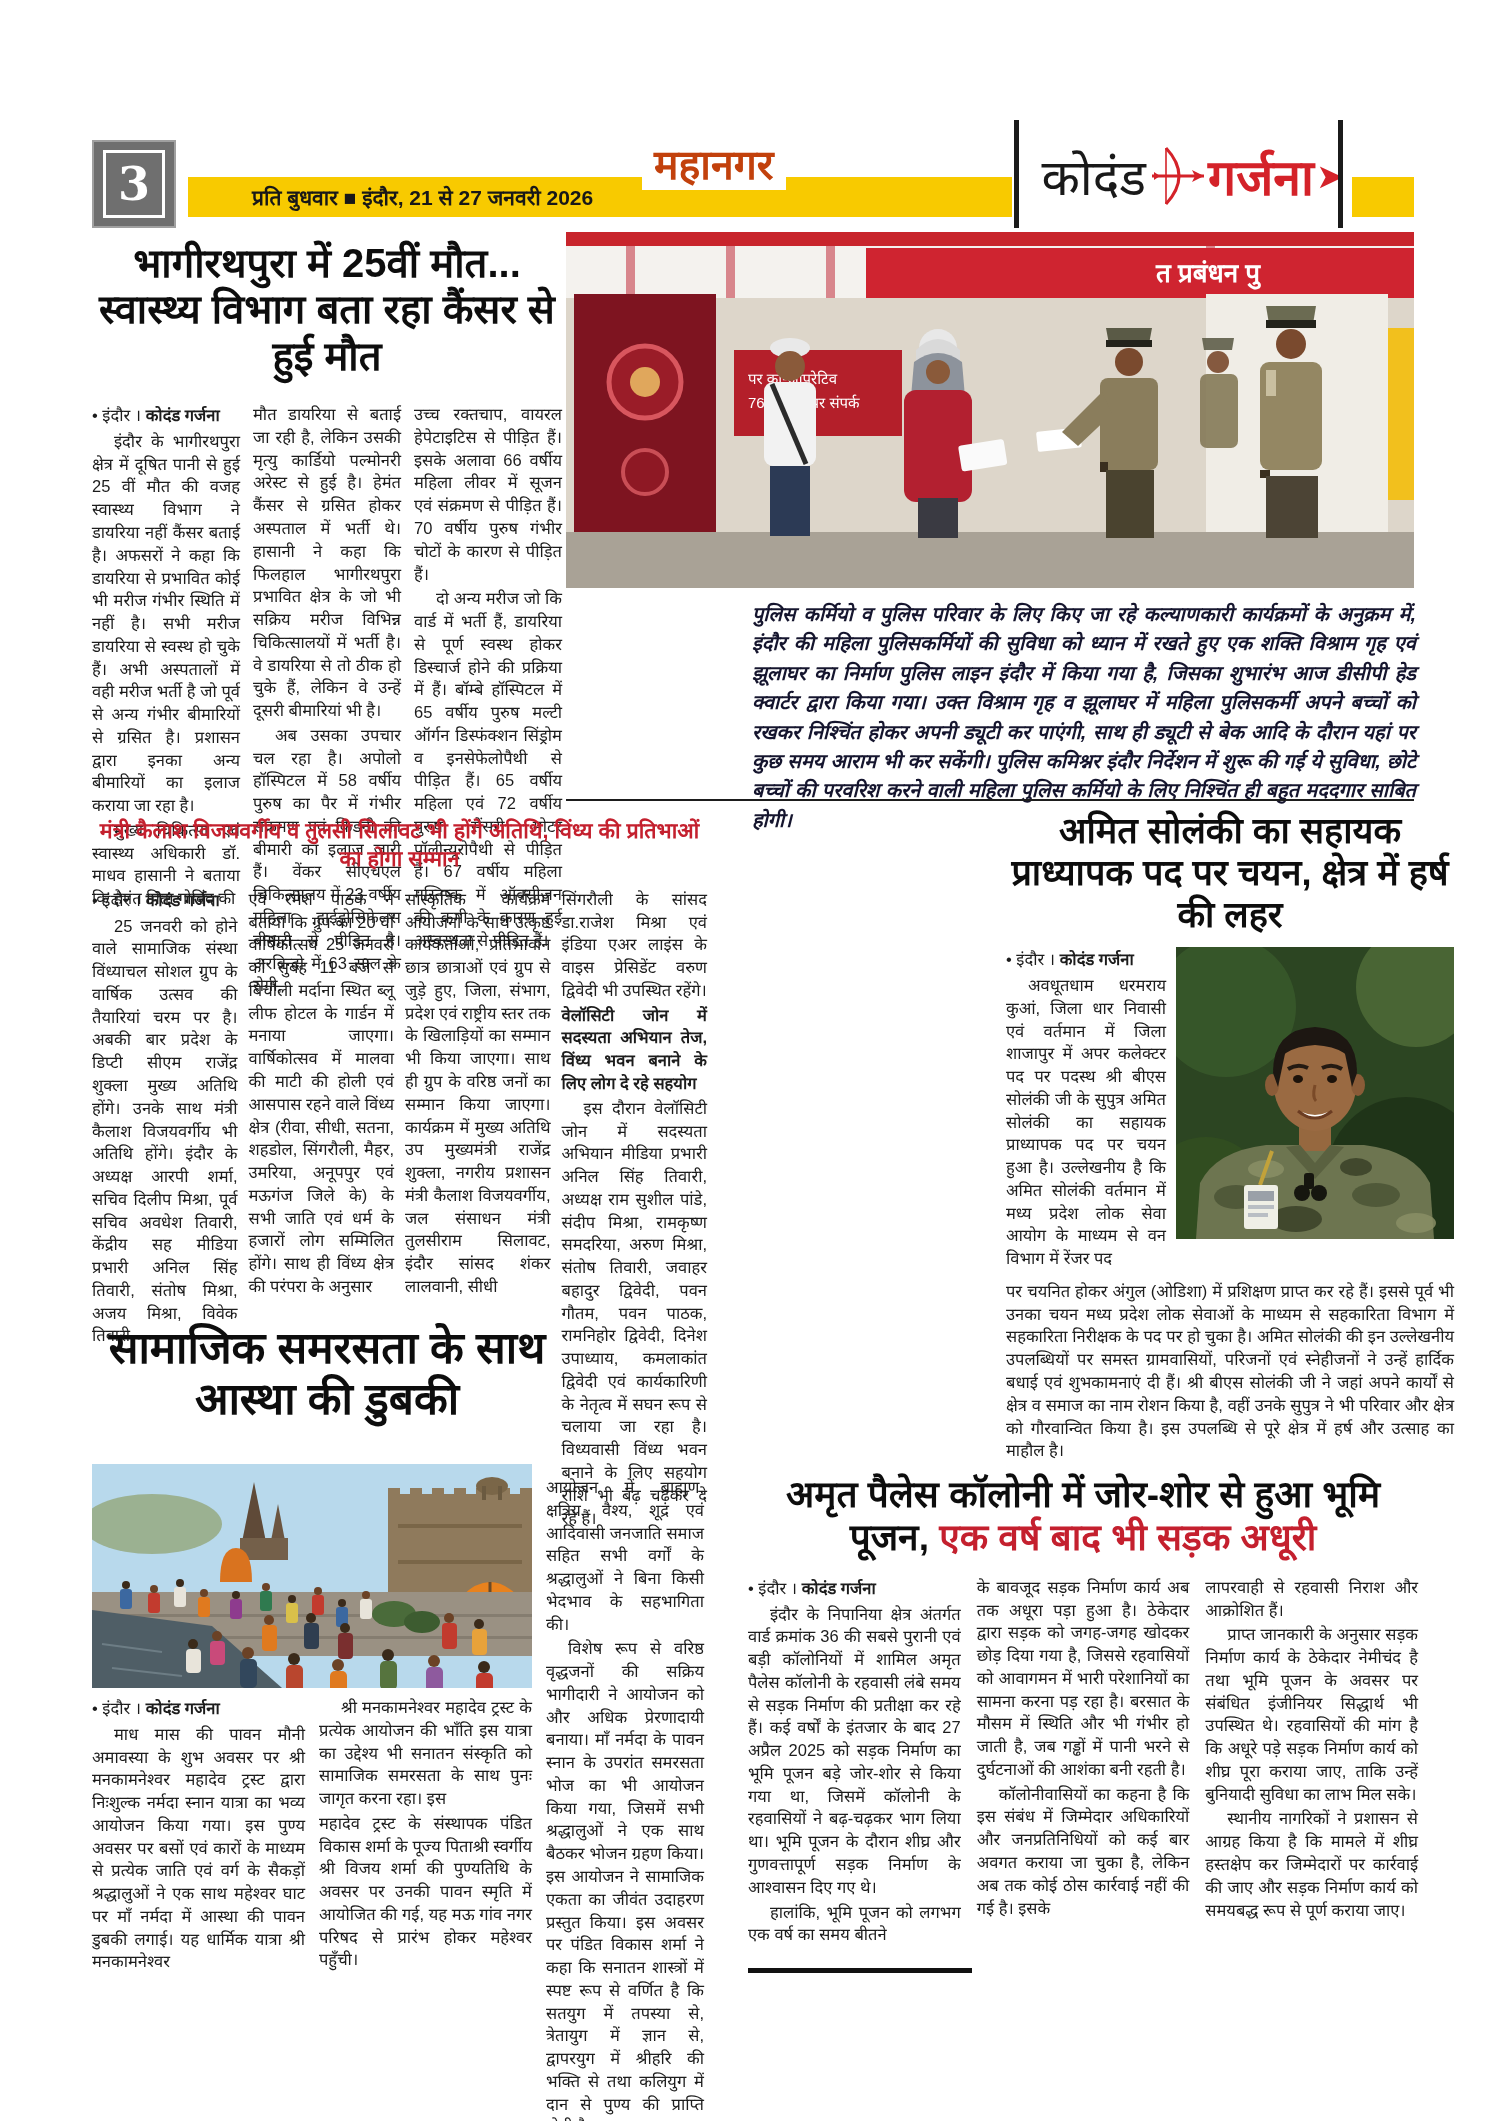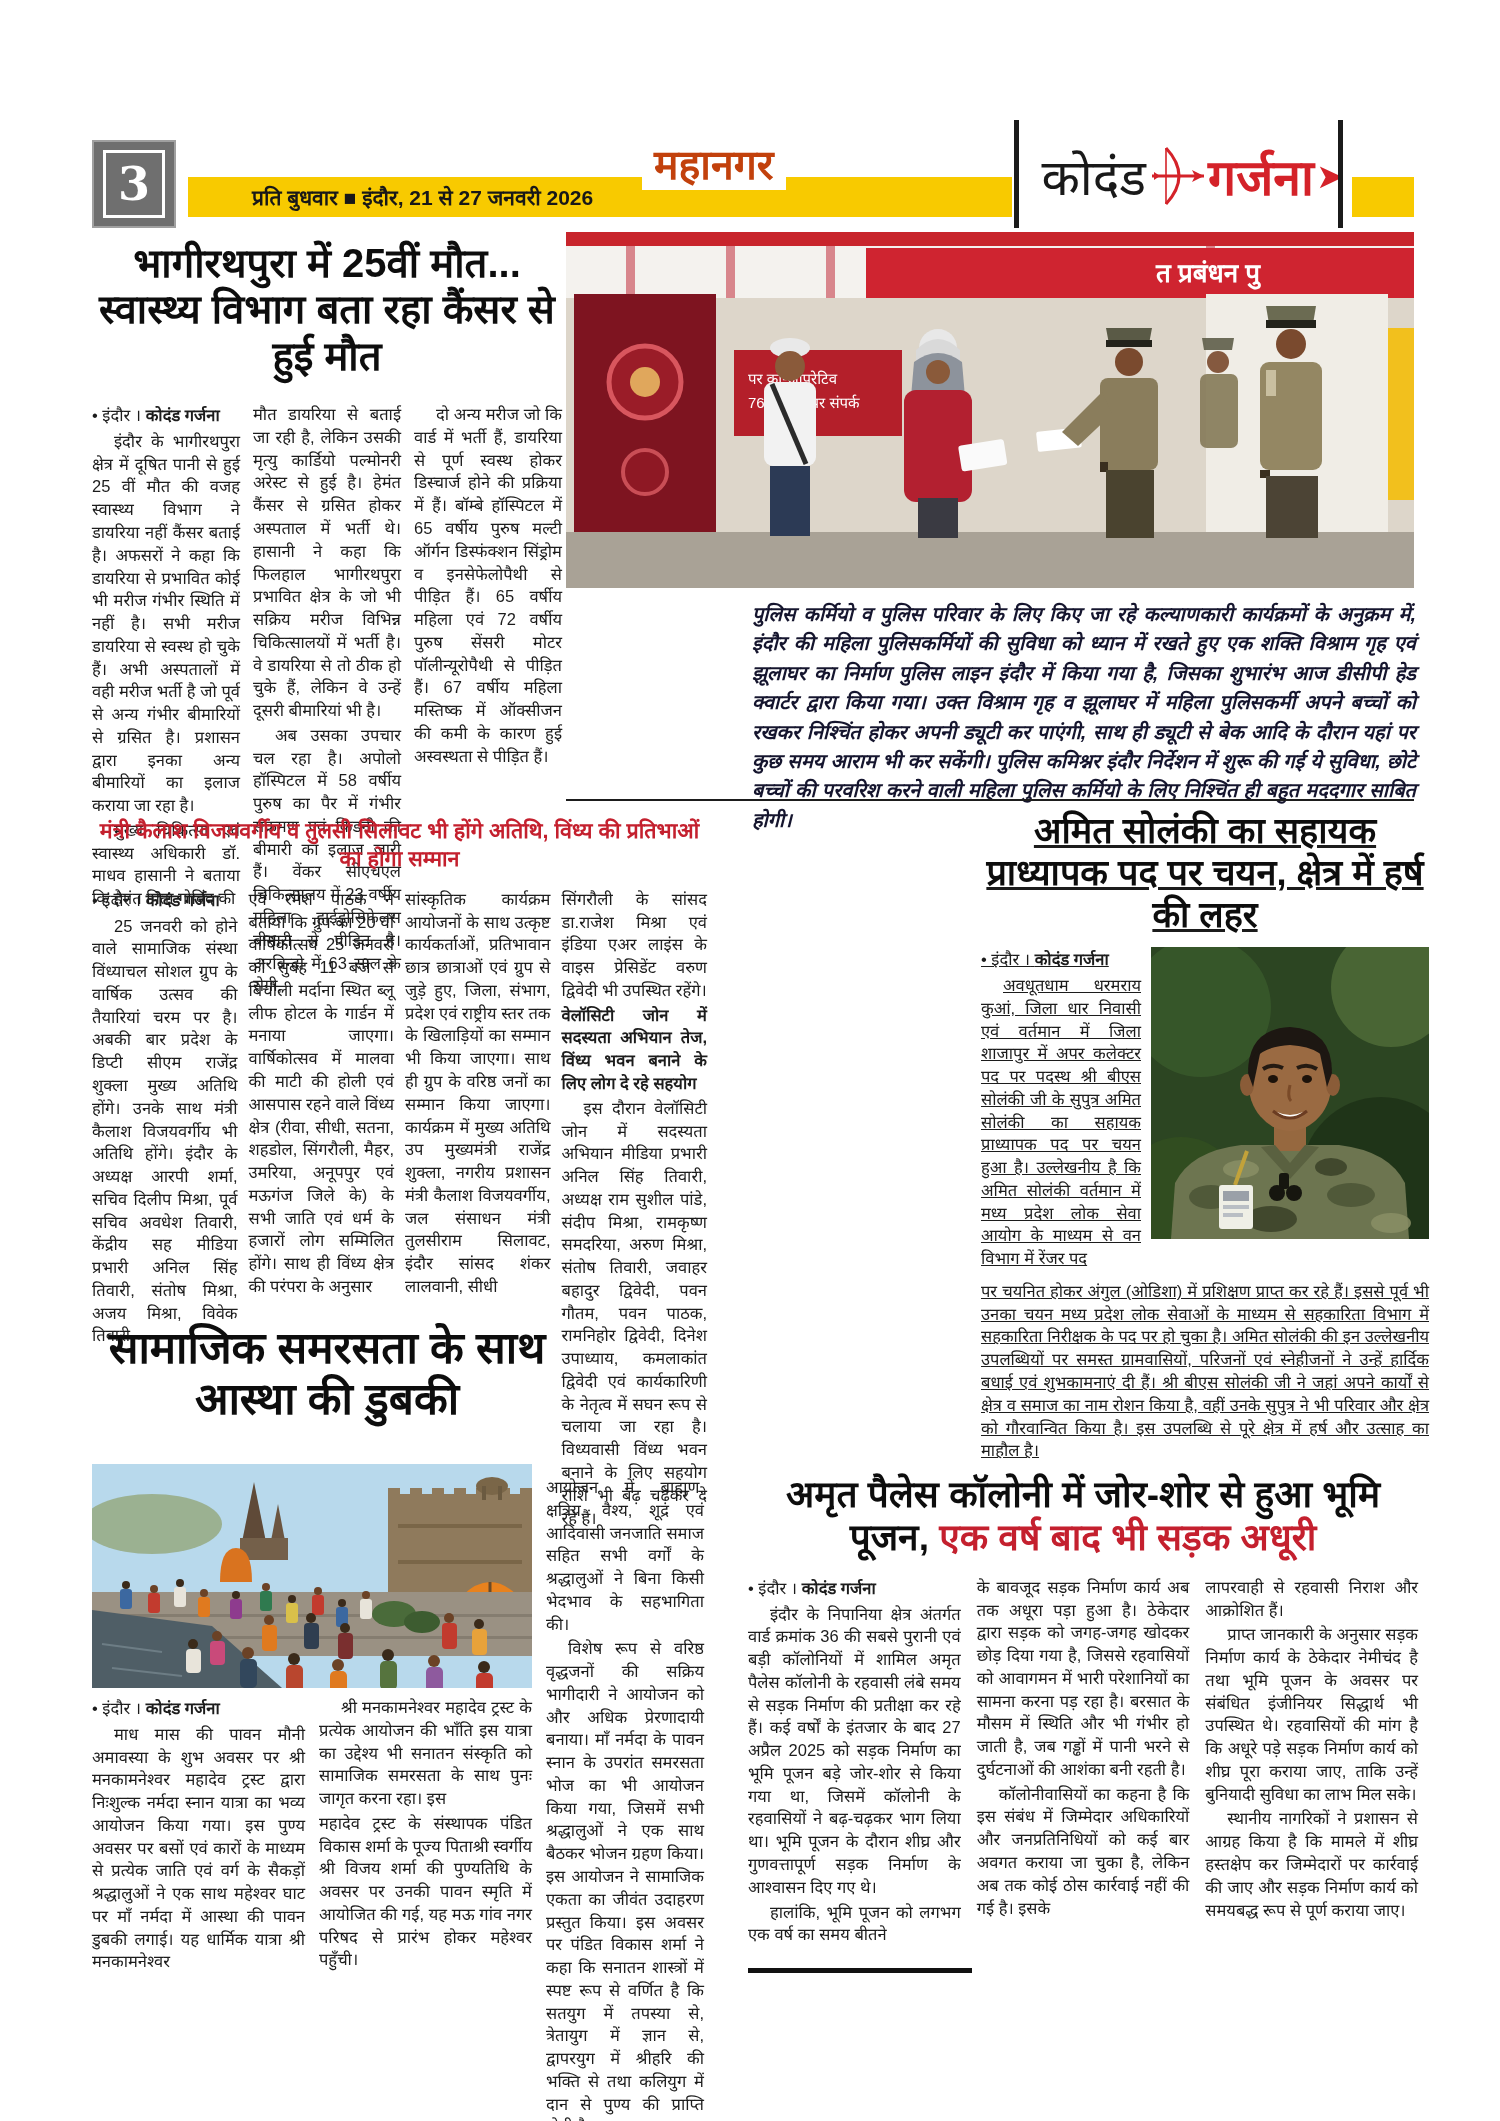--- a/index.html
+++ b/index.html
@@ -71,20 +71,21 @@
       <div class="col">
         <p class="byline"><span>• इंदौर ।</span> <b>कोदंड गर्जना</b></p>
         <p class="p">इंदौर के भागीरथपुरा क्षेत्र में दूषित पानी से हुई 25 वीं मौत की वजह स्वास्थ्य विभाग ने डायरिया नहीं कैंसर बताई है। अफसरों ने कहा कि डायरिया से प्रभावित कोई भी मरीज गंभीर स्थिति में नहीं है। सभी मरीज डायरिया से स्वस्थ हो चुके हैं। अभी अस्पतालों में वही मरीज भर्ती है जो पूर्व से अन्य गंभीर बीमारियों से ग्रसित है। प्रशासन द्वारा इनका अन्य बीमारियों का इलाज कराया जा रहा है।</p>
         <p class="p">मुख्य चिकित्सा एवं स्वास्थ्य अधिकारी डॉ. माधव हासानी ने बताया कि हेमंत पिता गोविंद की</p>
       </div>
       <div class="col">
         <p class="p" style="text-indent:0;">मौत डायरिया से बताई जा रही है, लेकिन उसकी मृत्यु कार्डियो पल्मोनरी अरेस्ट से हुई है। हेमंत कैंसर से ग्रसित होकर अस्पताल में भर्ती थे। हासानी ने कहा कि फिलहाल भागीरथपुरा प्रभावित क्षेत्र के जो भी सक्रिय मरीज विभिन्न चिकित्सालयों में भर्ती है। वे डायरिया से तो ठीक हो चुके हैं, लेकिन वे उन्हें दूसरी बीमारियां भी है।</p>
         <p class="p">अब उसका उपचार चल रहा है। अपोलो हॉस्पिटल में 58 वर्षीय पुरुष का पैर में गंभीर संक्रमण एवं किडनी की बीमारी का इलाज जारी हैं। वेंकर सीएचएल चिकित्सालय में 23 वर्षीय महिला हाईड्रोसिफेलस बीमारी से पीड़ित है। अरविन्दो में 63 साल के रोगी,</p>
       </div>
       <div class="col">
+        <p class="p" style="text-indent:0;">उच्च रक्तचाप, वायरल हेपेटाइटिस से पीड़ित हैं। इसके अलावा 66 वर्षीय महिला लीवर में सूजन एवं संक्रमण से पीड़ित हैं। 70 वर्षीय पुरुष गंभीर चोटों के कारण से पीड़ित हैं।</p>
         <p class="p">दो अन्य मरीज जो कि वार्ड में भर्ती हैं, डायरिया से पूर्ण स्वस्थ होकर डिस्चार्ज होने की प्रक्रिया में हैं। बॉम्बे हॉस्पिटल में 65 वर्षीय पुरुष मल्टी ऑर्गन डिस्फंक्शन सिंड्रोम व इनसेफेलोपैथी से पीड़ित हैं। 65 वर्षीय महिला एवं 72 वर्षीय पुरुष सेंसरी मोटर पॉलीन्यूरोपैथी से पीड़ित हैं। 67 वर्षीय महिला मस्तिष्क में ऑक्सीजन की कमी के कारण हुई अस्वस्थता से पीड़ित हैं।</p>
       </div>
     </div>
   </div>
 
   <div class="abs" style="left:566px;top:232px;width:964px;height:356px;">
     <svg viewBox="0 0 848 356" width="848" height="356">
       <rect width="848" height="356" fill="#ddd6ca"></rect>
 
       <rect x="0" y="0" width="848" height="14" fill="#c8252c"></rect>
@@ -177,21 +178,21 @@
         <p class="p" style="text-indent:0;">सांस्कृतिक कार्यक्रम आयोजनों के साथ उत्कृष्ट कार्यकर्ताओं, प्रतिभावान छात्र छात्राओं एवं ग्रुप से जुड़े हुए, जिला, संभाग, प्रदेश एवं राष्ट्रीय स्तर तक के खिलाड़ियों का सम्मान भी किया जाएगा। साथ ही ग्रुप के वरिष्ठ जनों का सम्मान किया जाएगा। कार्यक्रम में मुख्य अतिथि उप मुख्यमंत्री राजेंद्र शुक्ला, नगरीय प्रशासन मंत्री कैलाश विजयवर्गीय, जल संसाधन मंत्री तुलसीराम सिलावट, इंदौर सांसद शंकर लालवानी, सीधी</p>
       </div>
       <div class="col">
         <p class="p" style="text-indent:0;">सिंगरौली के सांसद डा.राजेश मिश्रा एवं इंडिया एअर लाइंस के वाइस प्रेसिडेंट वरुण द्विवेदी भी उपस्थित रहेंगे।</p>
         <p class="pboldsub">वेलॉसिटी जोन में सदस्यता अभियान तेज, विंध्य भवन बनाने के लिए लोग दे रहे सहयोग</p>
         <p class="p">इस दौरान वेलॉसिटी जोन में सदस्यता अभियान मीडिया प्रभारी अनिल सिंह तिवारी, अध्यक्ष राम सुशील पांडे, संदीप मिश्रा, रामकृष्ण समदरिया, अरुण मिश्रा, संतोष तिवारी, जवाहर बहादुर द्विवेदी, पवन गौतम, पवन पाठक, रामनिहोर द्विवेदी, दिनेश उपाध्याय, कमलाकांत द्विवेदी एवं कार्यकारिणी के नेतृत्व में सघन रूप से चलाया जा रहा है। विध्यवासी विंध्य भवन बनाने के लिए सहयोग राशि भी बढ़ चढ़कर दे रहे हैं।</p>
       </div>
     </div>
   </div>
 
-  <div class="abs" style="left:981px;top:810px;width:448px;text-decoration:underline;">
+  <div class="abs" style="left:1006px;top:810px;width:448px;">
     <div class="hl" style="font-size:36px;">अमित सोलंकी का सहायक प्राध्यापक पद पर चयन, क्षेत्र में हर्ष की लहर</div>
     <div style="display:flex;gap:10px;margin-top:12px;">
       <div style="width:160px;">
         <p class="byline" style="white-space:normal;"><span>• इंदौर ।</span> <b>कोदंड गर्जना</b></p>
         <p class="p">अवधूतधाम धरमराय कुआं, जिला धार निवासी एवं वर्तमान में जिला शाजापुर में अपर कलेक्टर पद पर पदस्थ श्री बीएस सोलंकी जी के सुपुत्र अमित सोलंकी का सहायक प्राध्यापक पद पर चयन हुआ है। उल्लेखनीय है कि अमित सोलंकी वर्तमान में मध्य प्रदेश लोक सेवा आयोग के माध्यम से वन विभाग में रेंजर पद</p>
       </div>
       <div>
         <svg viewBox="0 0 278 292" width="278" height="292">
           <rect width="278" height="292" fill="#2c4522"></rect>
           <circle cx="50" cy="60" r="70" fill="#3a5a2c" opacity="0.8"></circle>

